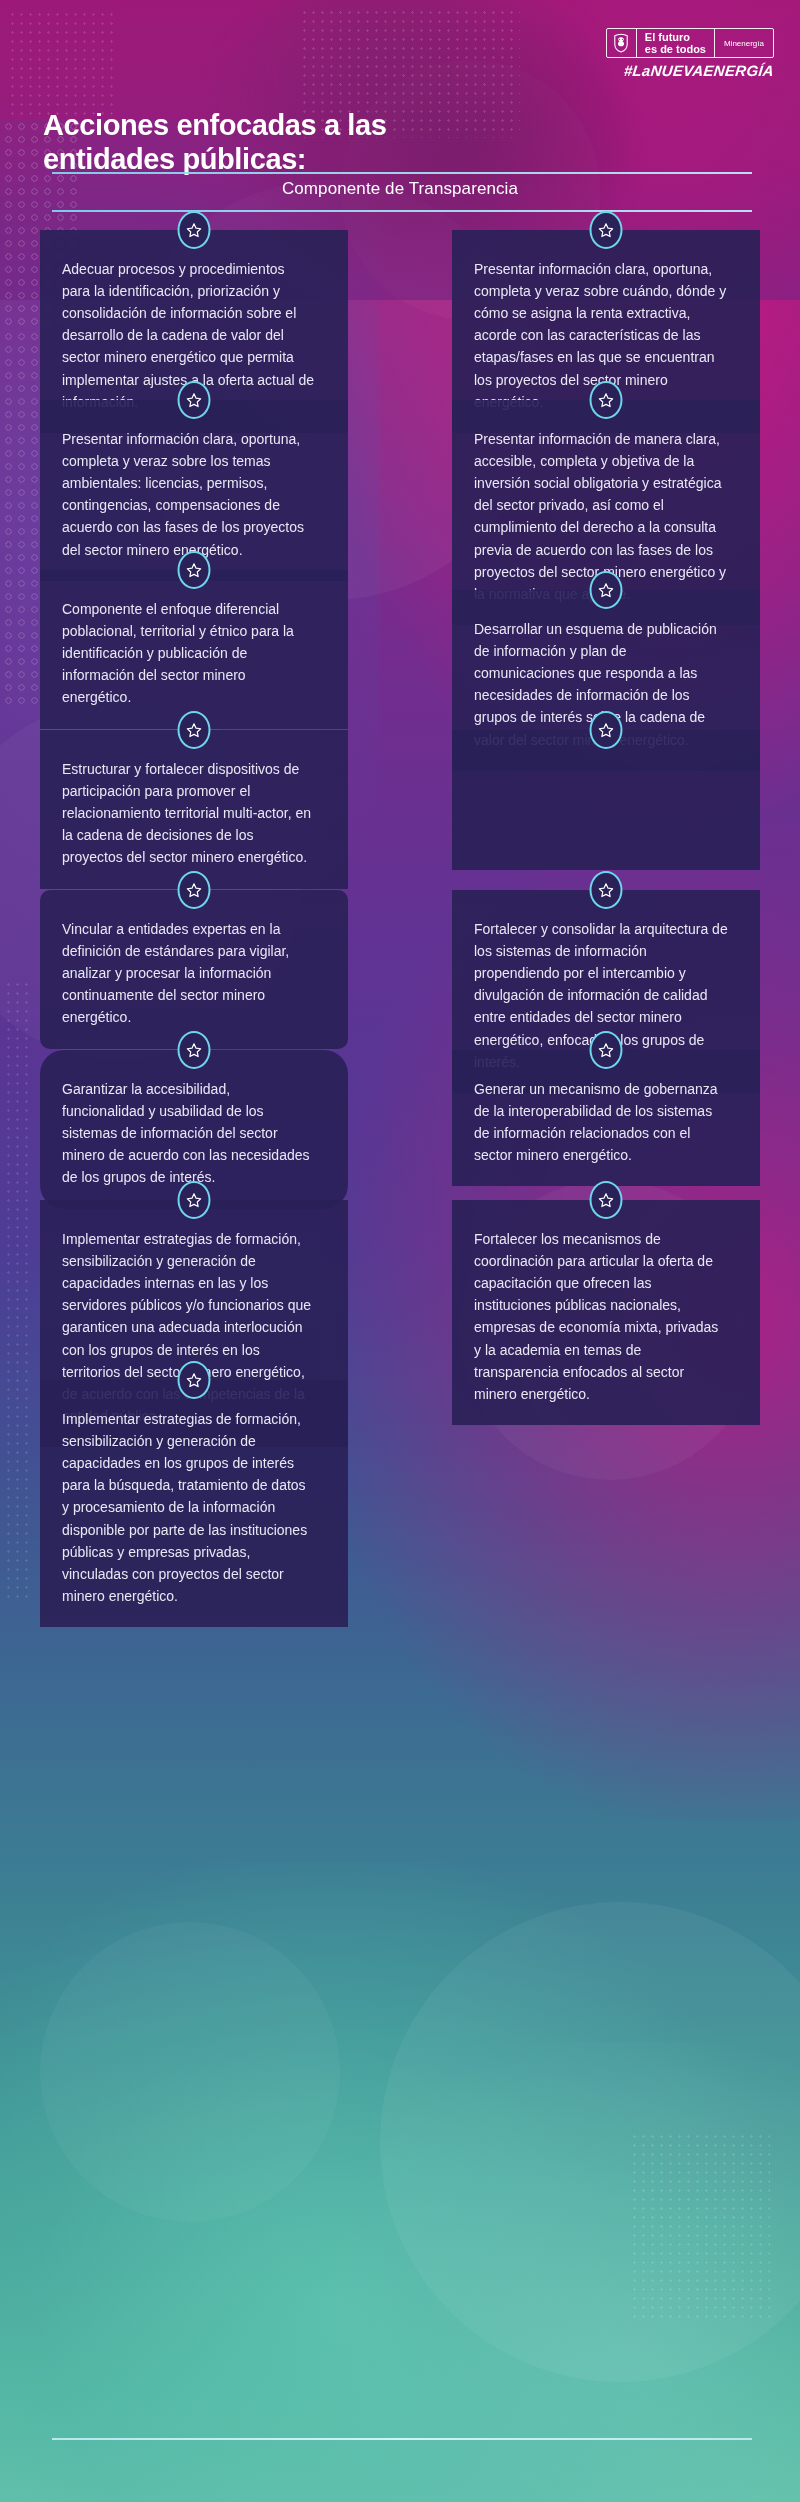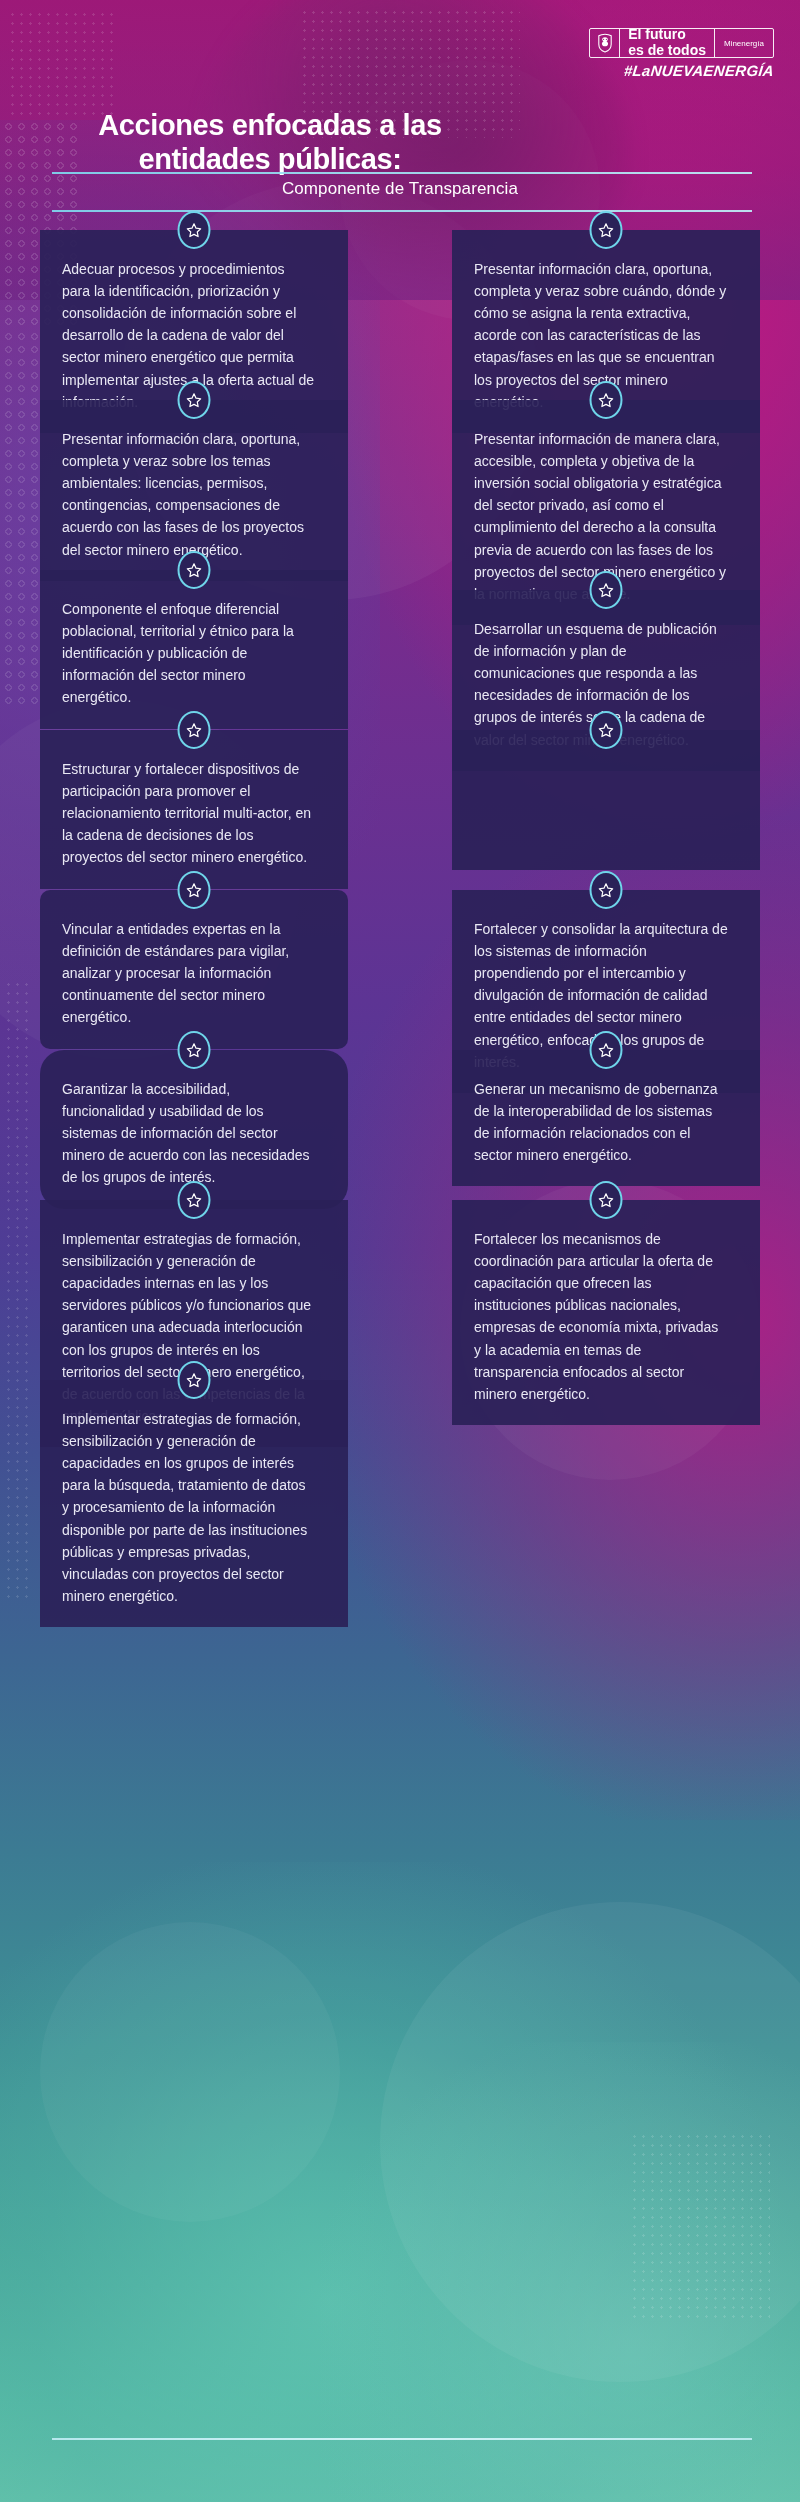--- a/index.html
+++ b/index.html
@@ -163,21 +163,21 @@
   .logo-crest {
     width: 30px;
     display: flex; align-items: center; justify-content: center;
     border-right: 1.4px solid rgba(255,255,255,0.92);
   }
   .logo-futuro {
     padding: 3px 8px 3px 8px;
     border-right: 1.4px solid rgba(255,255,255,0.92);
     display: flex; flex-direction: column; justify-content: center;
     color: #fff;
-    font-size: 14px;
+    font-size: 11px;
     font-weight: bold;
     line-height: 1.12;
     white-space: nowrap;
   }
   .logo-mine {
     padding: 3px 9px;
     display: flex; align-items: center;
     color: #fff;
     font-size: 8px;
     font-weight: normal;
@@ -190,29 +190,28 @@
     color: #fff;
     font-size: 15px;
     font-weight: bold;
     font-style: italic;
     letter-spacing: .3px;
     transform: skewX(-6deg);
   }
 
   .title {
     position: absolute;
-    left: 35px;
+    left: 43px;
     top: 108px;
     width: 470px;
     color: #ffffff;
     font-size: 29px;
     font-weight: bold;
     line-height: 1.18;
     letter-spacing: -0.4px;
-    text-align: center;
   }
 
   .rule {
     position: absolute;
     left: 52px;
     width: 700px;
     height: 2px;
     background: linear-gradient(90deg, #7fd8ef 0%, #9fe3f3 45%, #bfeef8 100%);
     opacity: .92;
   }

